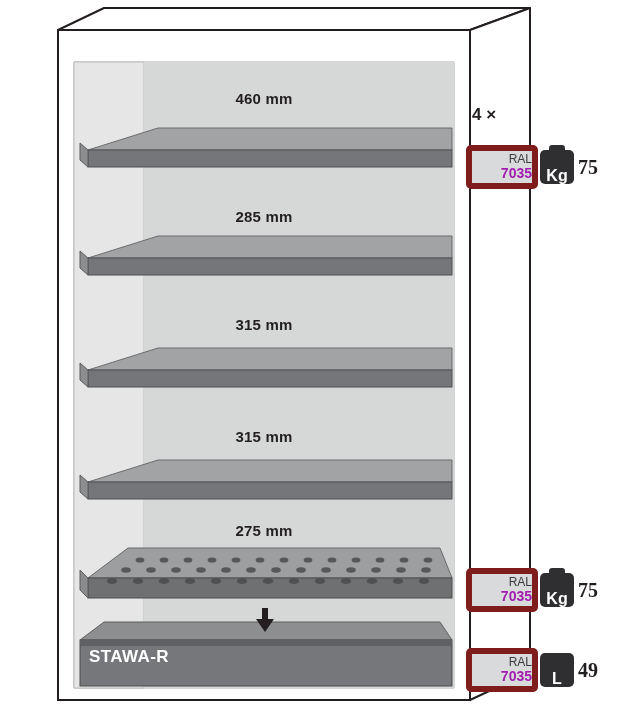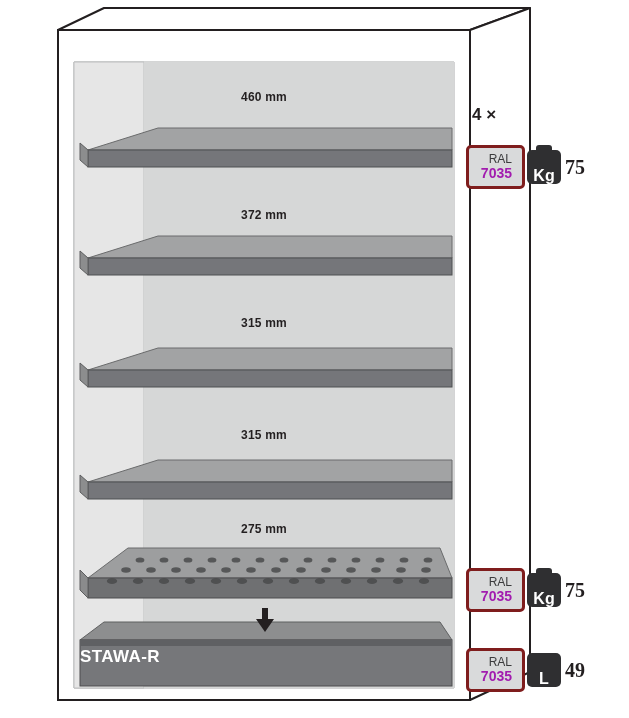--- a/index.html
+++ b/index.html
@@ -29,47 +29,47 @@
     height: 718px;
     pointer-events: none;
   }
 
   
   .dim-label {
     position: absolute;
     width: 380px;
     left: 74px;
     text-align: center;
-    font-size: 12px;
+    font-size: 15px;
     font-weight: bold;
     color: #231f20;
     letter-spacing: 0.2px;
   }
 
   
 
   
   .badge-group {
     position: absolute;
     display: flex;
     align-items: center;
   }
   .ral-chip {
-    width: 59px;
+    width: 72px;
     height: 44px;
     background: #d9dadb;
-    border: 3px solid #7f1d1d;
+    border: 6px solid #7f1d1d;
     border-radius: 5px;
     box-sizing: border-box;
     position: relative;
     display: flex;
     flex-direction: column;
     align-items: flex-end;
     justify-content: center;
-    padding-right: 10px;
+    padding-right: 0;
   }
   .ral-chip .ral-top {
     font-size: 12px;
     color: #3b3b3d;
     line-height: 13px;
     font-weight: normal;
   }
   .ral-chip .ral-num {
     font-size: 14px;
     color: #a21caf;
@@ -225,26 +225,26 @@
       <rect x="80" y="640" width="372" height="6" fill="#5f6063" stroke="none"></rect>
     </g>
 
     <g>
       <rect x="262" y="608" width="6" height="12" fill="#231f20"></rect>
       <polygon points="256,619 274,619 265,632" fill="#231f20"></polygon>
     </g>
   </svg>
 
   <div class="dim-label" style="top:90px;">460 mm</div>
-  <div class="dim-label" style="top:208px;">372 mm</div>
+  <div class="dim-label" style="top:208px;">285 mm</div>
   <div class="dim-label" style="top:316px;">315 mm</div>
   <div class="dim-label" style="top:428px;">315 mm</div>
   <div class="dim-label" style="top:522px;text-align:center;">275 mm</div>
 
-  <div class="brand-label" style="left:80px; top:647px;">STAWA-R</div>
+  <div class="brand-label" style="left:89px; top:647px;">STAWA-R</div>
 
   <div class="count-label" style="left:472px; top:105px;">4 ×</div>
 
   <div class="badge-group" style="left:466px; top:145px;">
     <div class="ral-chip">
       <span class="ral-top">RAL</span>
       <span class="ral-num">7035</span>
     </div>
     <div class="dark-chip">
       <div class="weight-knob"></div>

